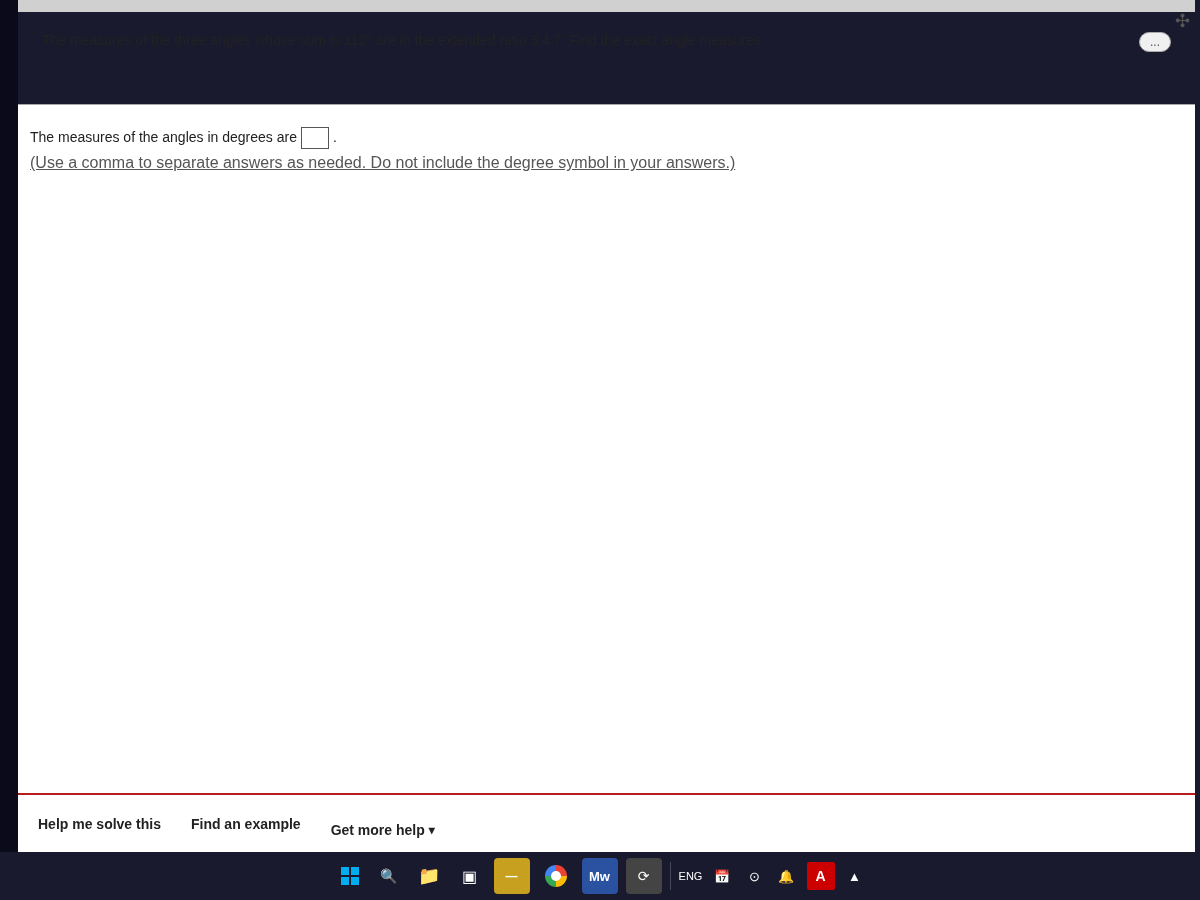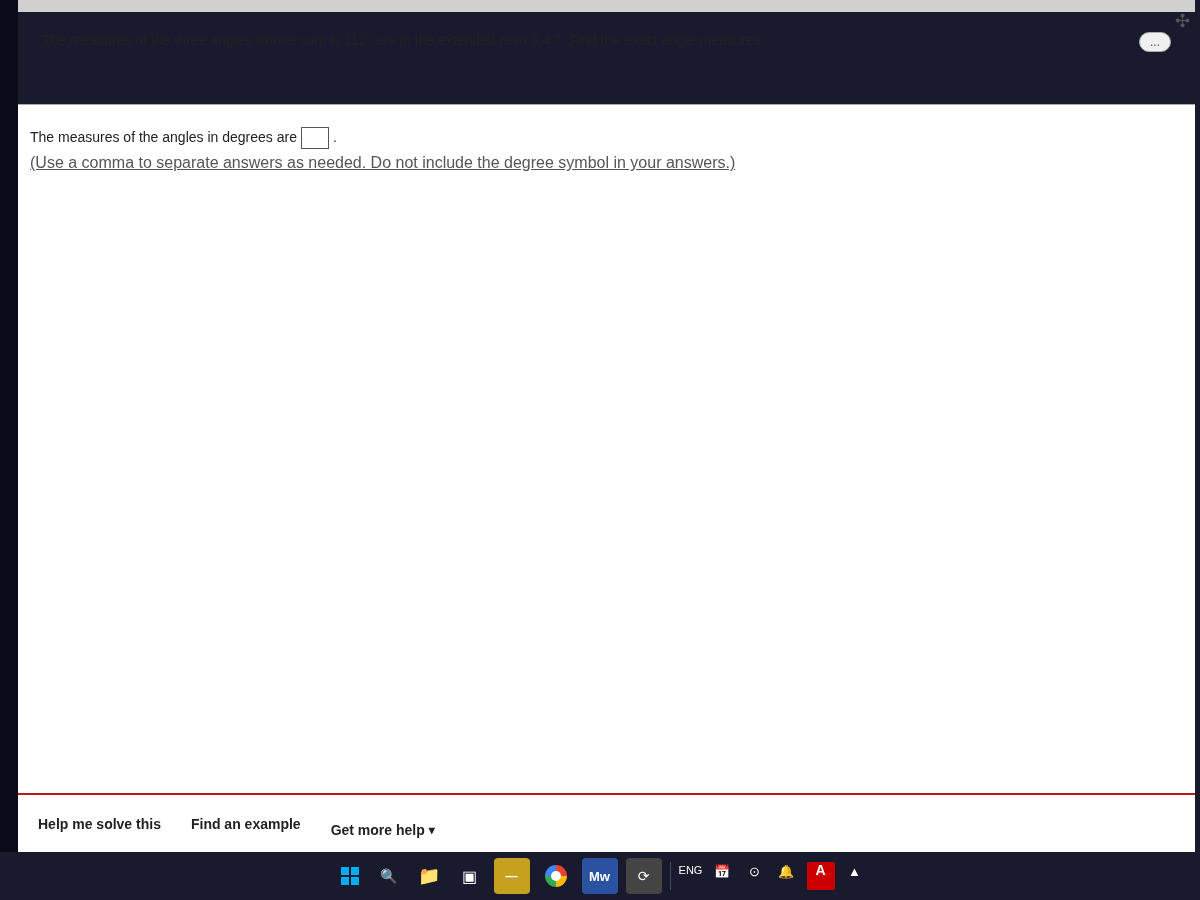--- a/index.html
+++ b/index.html
@@ -151,20 +151,21 @@
 
     .taskbar-icon.search {
       color: white;
       font-size: 14px;
     }
 
     .tray-icon {
       width: 24px;
       height: 24px;
       display: flex;
+      align-items: center;
       justify-content: center;
       cursor: pointer;
       font-size: 13px;
       color: white;
     }
 
     .left-dark {
       width: 18px;
       background: #0a0a1a;
       flex-shrink: 0;

